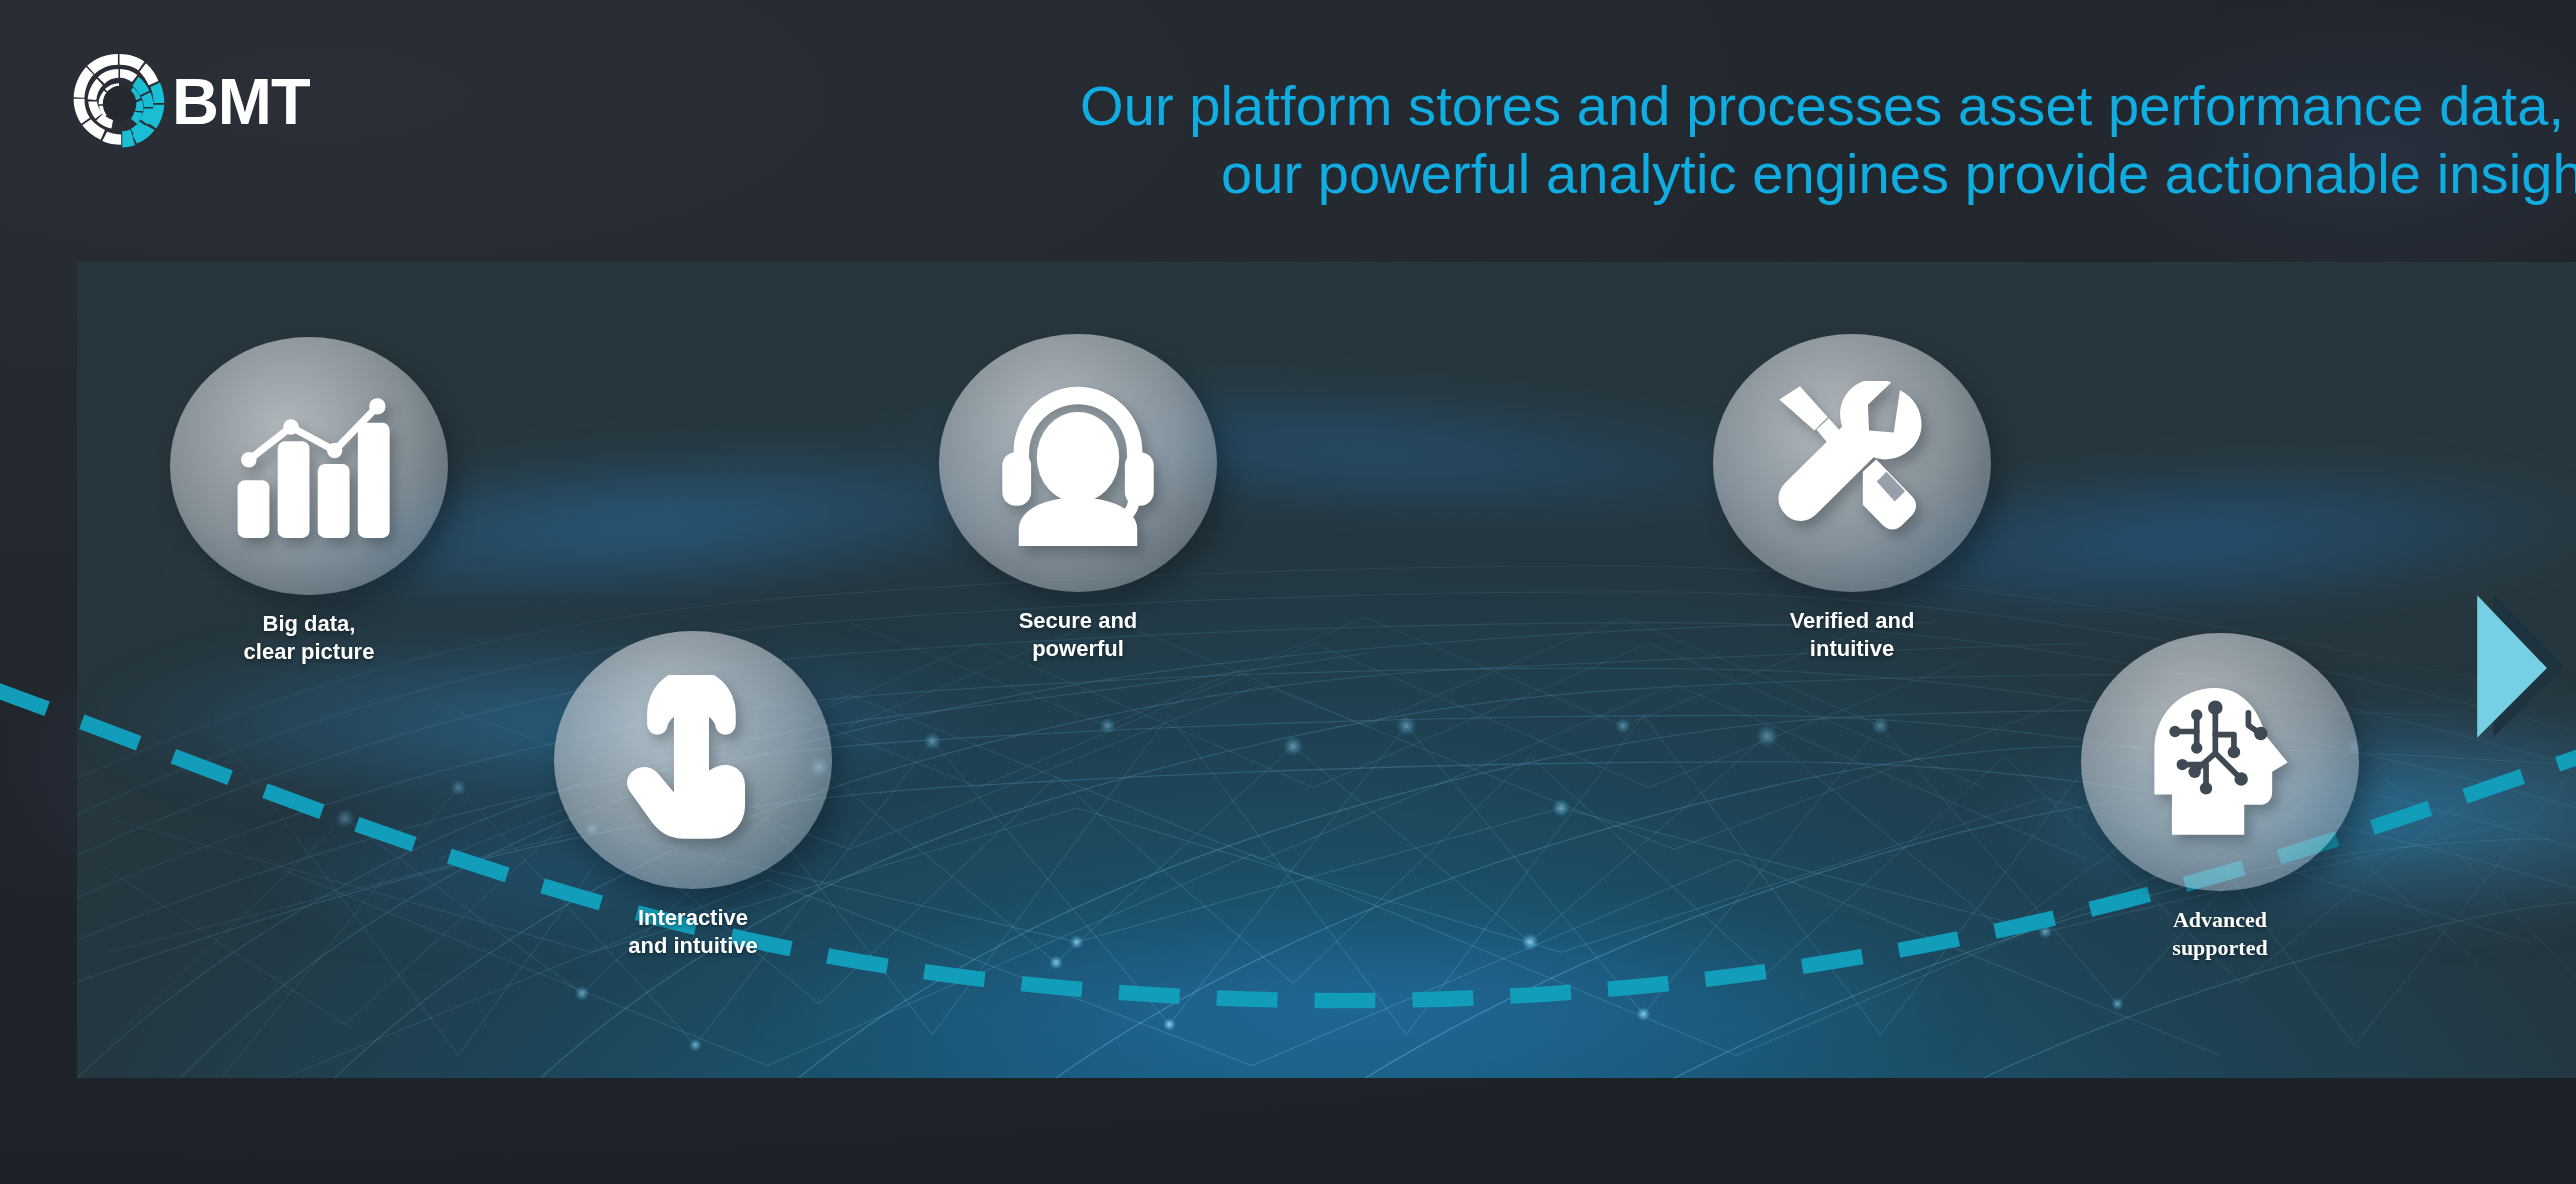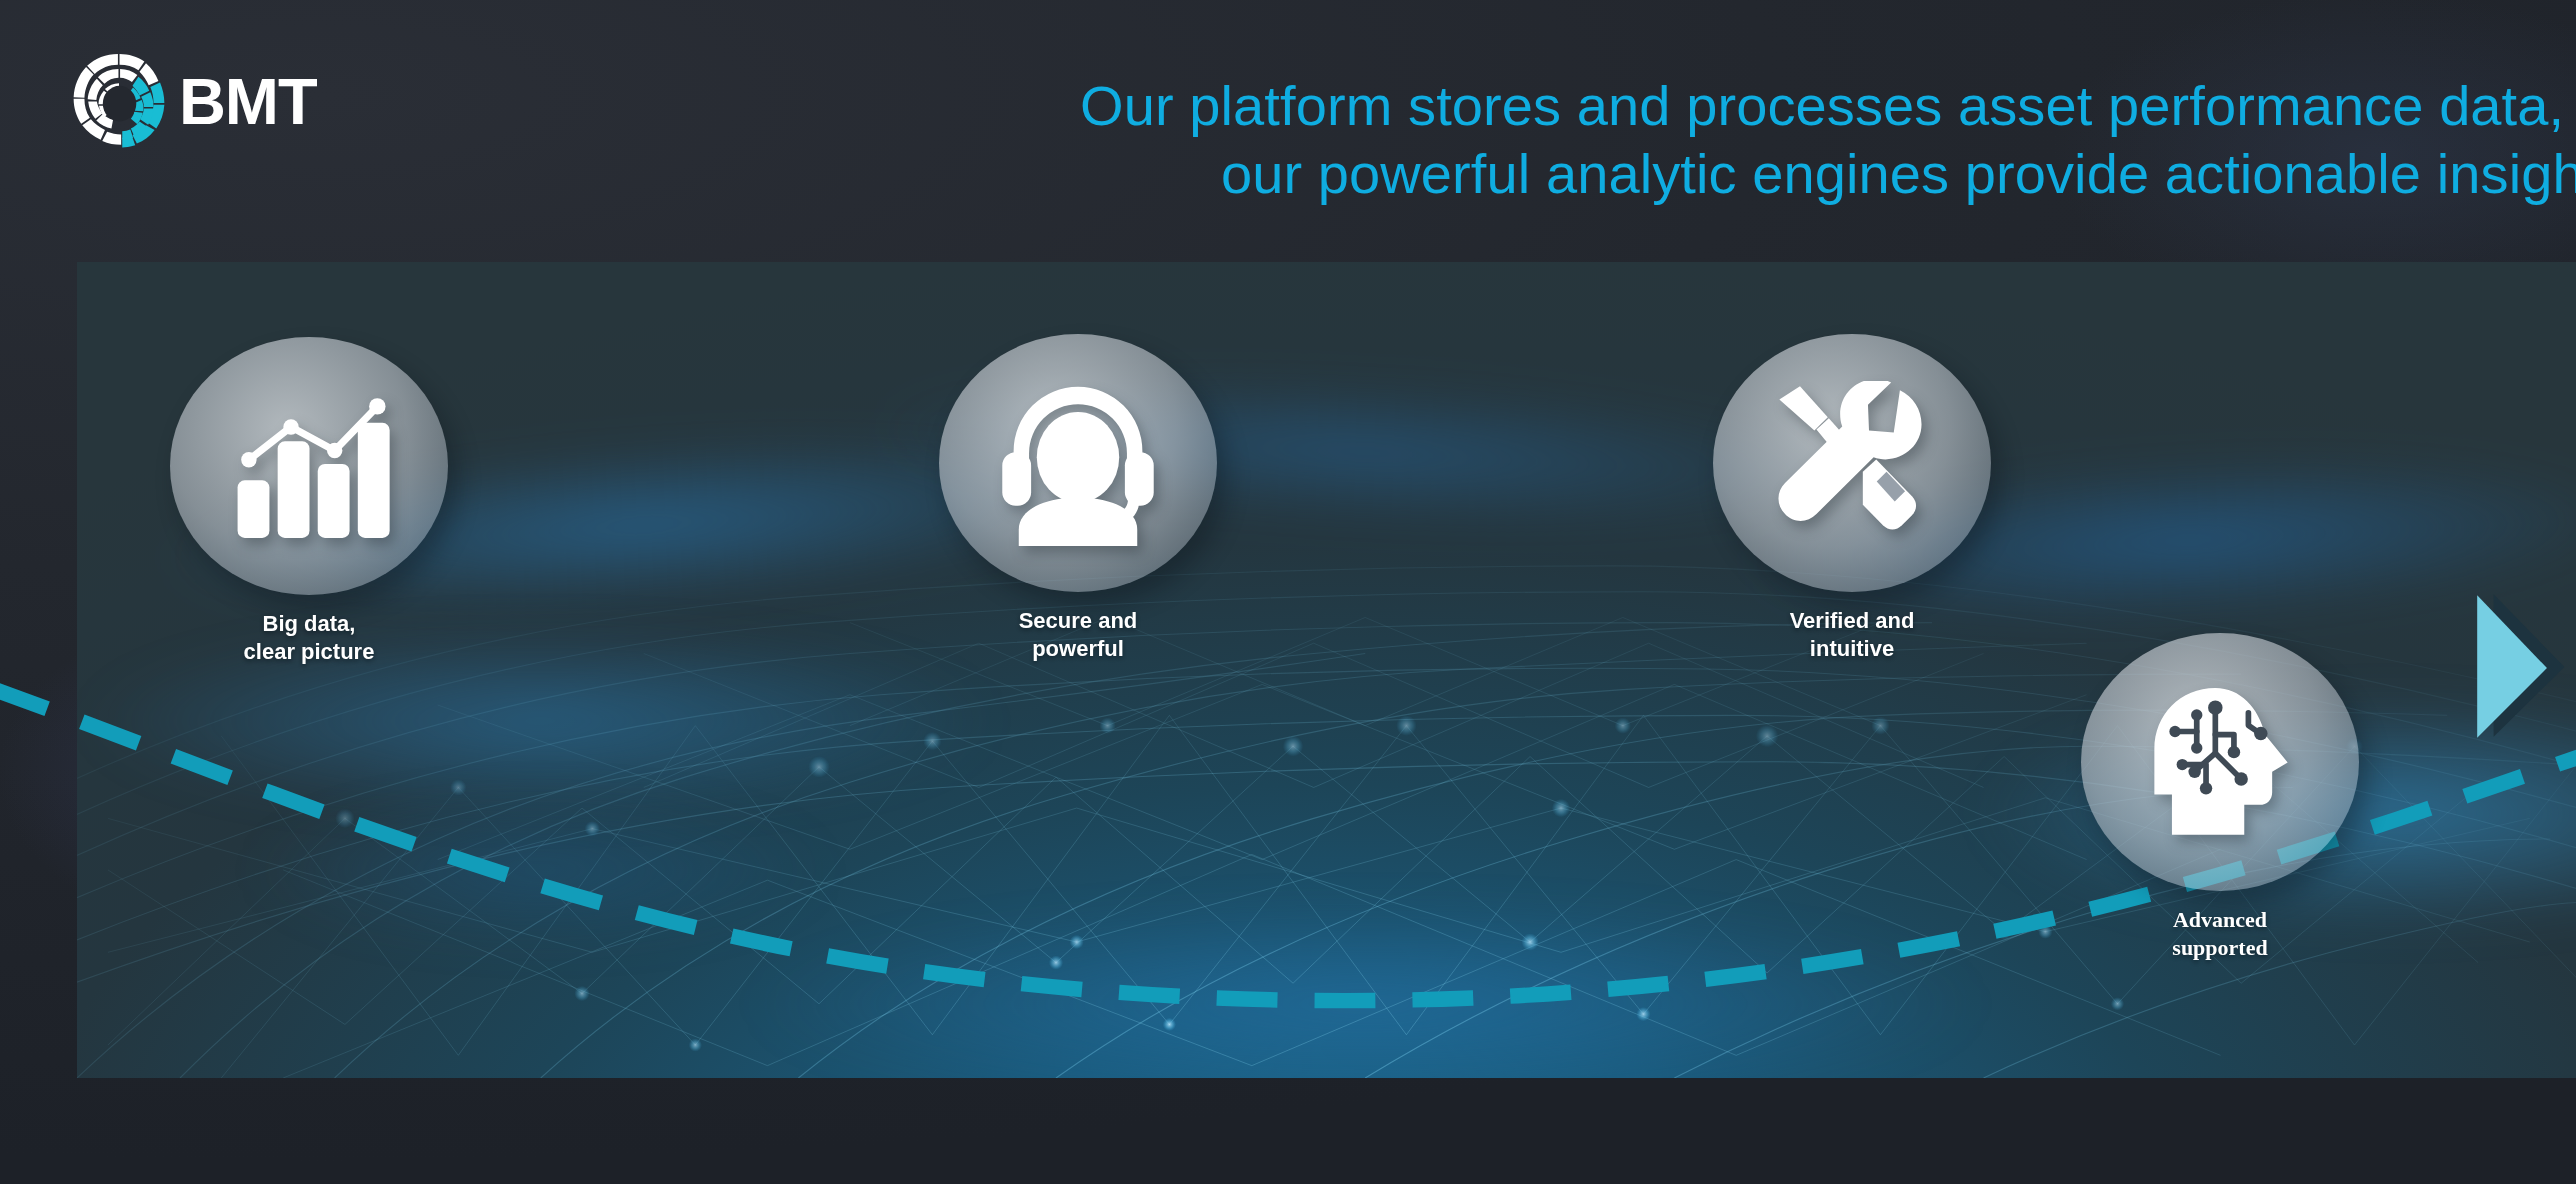--- a/index.html
+++ b/index.html
@@ -20,21 +20,21 @@
     background:radial-gradient(closest-side,rgba(64,72,120,.40),rgba(40,46,70,0) 72%);
     pointer-events:none;
   }
   .stage-haze2{
     position:absolute;right:-155px;top:-77px;width:927px;height:464px;
     background:radial-gradient(closest-side,rgba(46,56,76,.55),rgba(40,46,60,0) 70%);
     pointer-events:none;
   }
 
   
-  .logo{position:absolute;left:65px;top:47px;display:flex;align-items:center;gap:9px;}
+  .logo{position:absolute;left:65px;top:47px;display:flex;align-items:center;gap:2px;}
   .logo-mark{width:108px;height:109px;display:block;}
   .logo-word{
     color:#ffffff;font-size:65px;font-weight:700;letter-spacing:-1px;
     line-height:1;margin-left:-3.1px;
   }
 
   
   .headline{
     position:absolute;right:69px;top:72px;
     width:1535px;text-align:right;
@@ -272,20 +272,36 @@
           <circle cx="298" cy="28" r="16"></circle>
         </g>
       </svg>
     </div>
     <div class="caption" style="top:273px;">
       <div>Big data,</div>
       <div>clear picture</div>
     </div>
   </div>
 
+  <div class="node" style="left:554px;top:631px;width:278px;">
+    <div class="bubble" style="width:278px;height:258px;margin:0 auto;">
+      <svg width="155" height="170" viewBox="0 0 300 330">
+        <g fill="#ffffff">
+          <path d="M60 74 A86 86 0 0 1 232 74 L232 96 A20 20 0 0 1 192 96 A52 52 0 0 0 100 96 A20 20 0 0 1 60 96 Z"></path>
+          <path d="M112 82 A34 34 0 0 1 180 82 L180 186 C196 174 214 172 228 178 C244 185 250 200 250 216 L250 252
+                   C250 292 222 318 182 318 L132 318 C104 318 84 306 68 284 L28 228 C16 212 20 194 36 184
+                   C52 174 70 178 82 192 L112 228 Z"></path>
+        </g>
+      </svg>
+    </div>
+    <div class="caption" style="top:273px;">
+      <div>Interactive</div>
+      <div>and intuitive</div>
+    </div>
+  </div>
 
   <div class="node" style="left:939px;top:334px;width:278px;">
     <div class="bubble" style="width:278px;height:258px;margin:0 auto;">
       <svg width="170" height="165" viewBox="0 0 330 320">
         <g fill="#ffffff">
 
           <path d="M40 164 L40 136 A125 125 0 0 1 290 136 L290 164 L260 164 L260 140 A95 95 0 0 0 70 140 L70 164 Z"></path>
 
           <rect x="18" y="138" width="56" height="104" rx="26"></rect>
           <rect x="256" y="138" width="56" height="104" rx="26"></rect>

